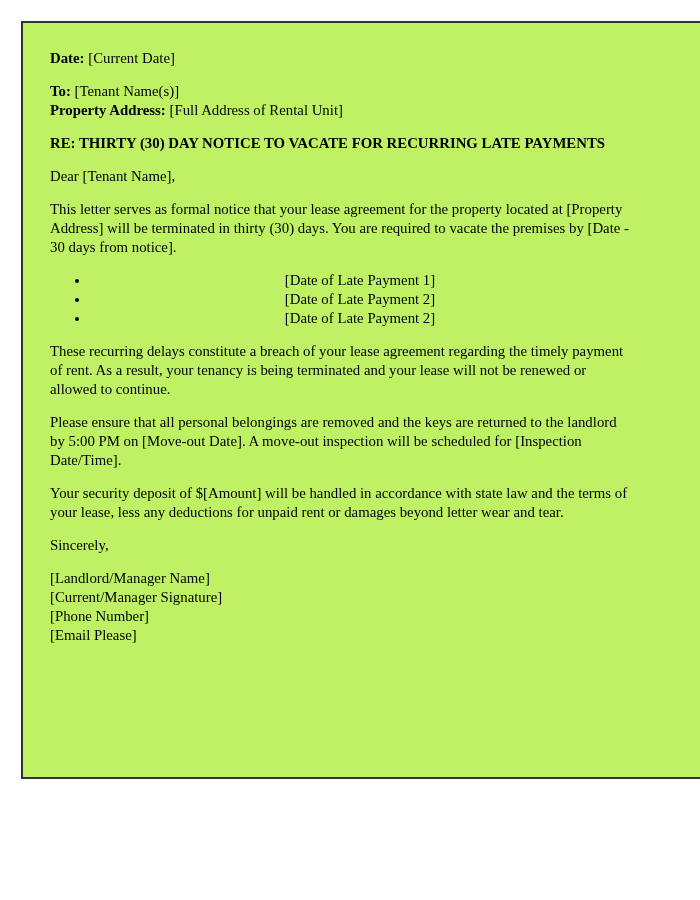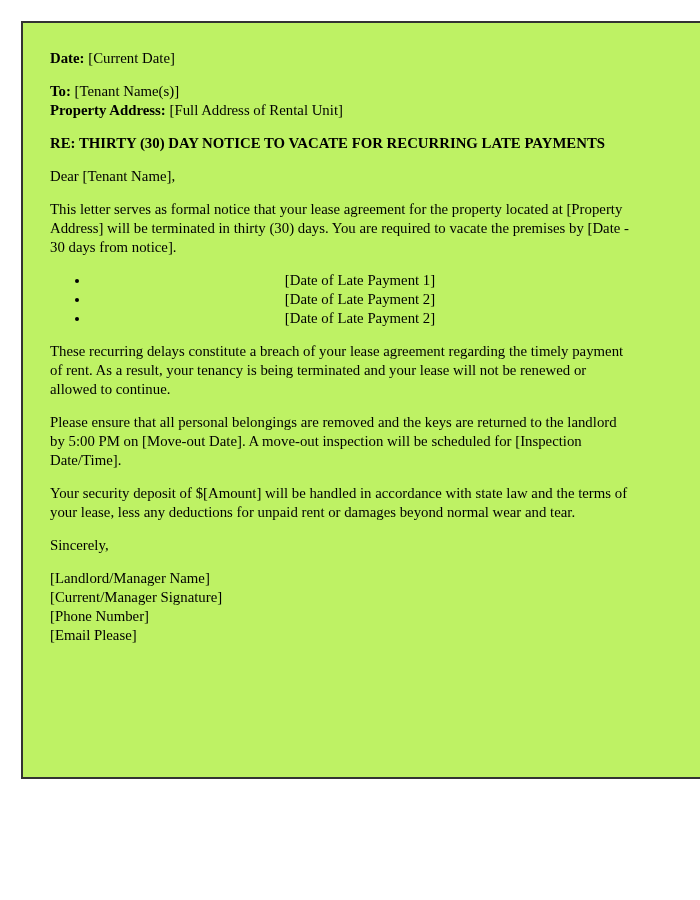--- a/index.html
+++ b/index.html
@@ -67,21 +67,21 @@
     <ul class="late-list">
       <li>[Date of Late Payment 1]</li>
       <li>[Date of Late Payment 2]</li>
       <li>[Date of Late Payment 2]</li>
     </ul>
 
     <p>These recurring delays constitute a breach of your lease agreement regarding the timely payment of rent. As a result, your tenancy is being terminated and your lease will not be renewed or allowed to continue.</p>
 
     <p>Please ensure that all personal belongings are removed and the keys are returned to the landlord by 5:00 PM on [Move-out Date]. A move-out inspection will be scheduled for [Inspection Date/Time].</p>
 
-    <p>Your security deposit of $[Amount] will be handled in accordance with state law and the terms of your lease, less any deductions for unpaid rent or damages beyond normal wear and tear.</p>
+    <p>Your security deposit of $[Amount] will be handled in accordance with state law and the terms of your lease, less any deductions for unpaid rent or damages beyond letter wear and tear.</p>
 
     <p>Sincerely,</p>
 
     <p><span>[Landlord/Manager Name]</span><br>
     <span>[Current/Manager Signature]</span><br>
     <span>[Phone Number]</span><br>
     <span>[Email Please]</span></p>
 
   </div>
 </div>

